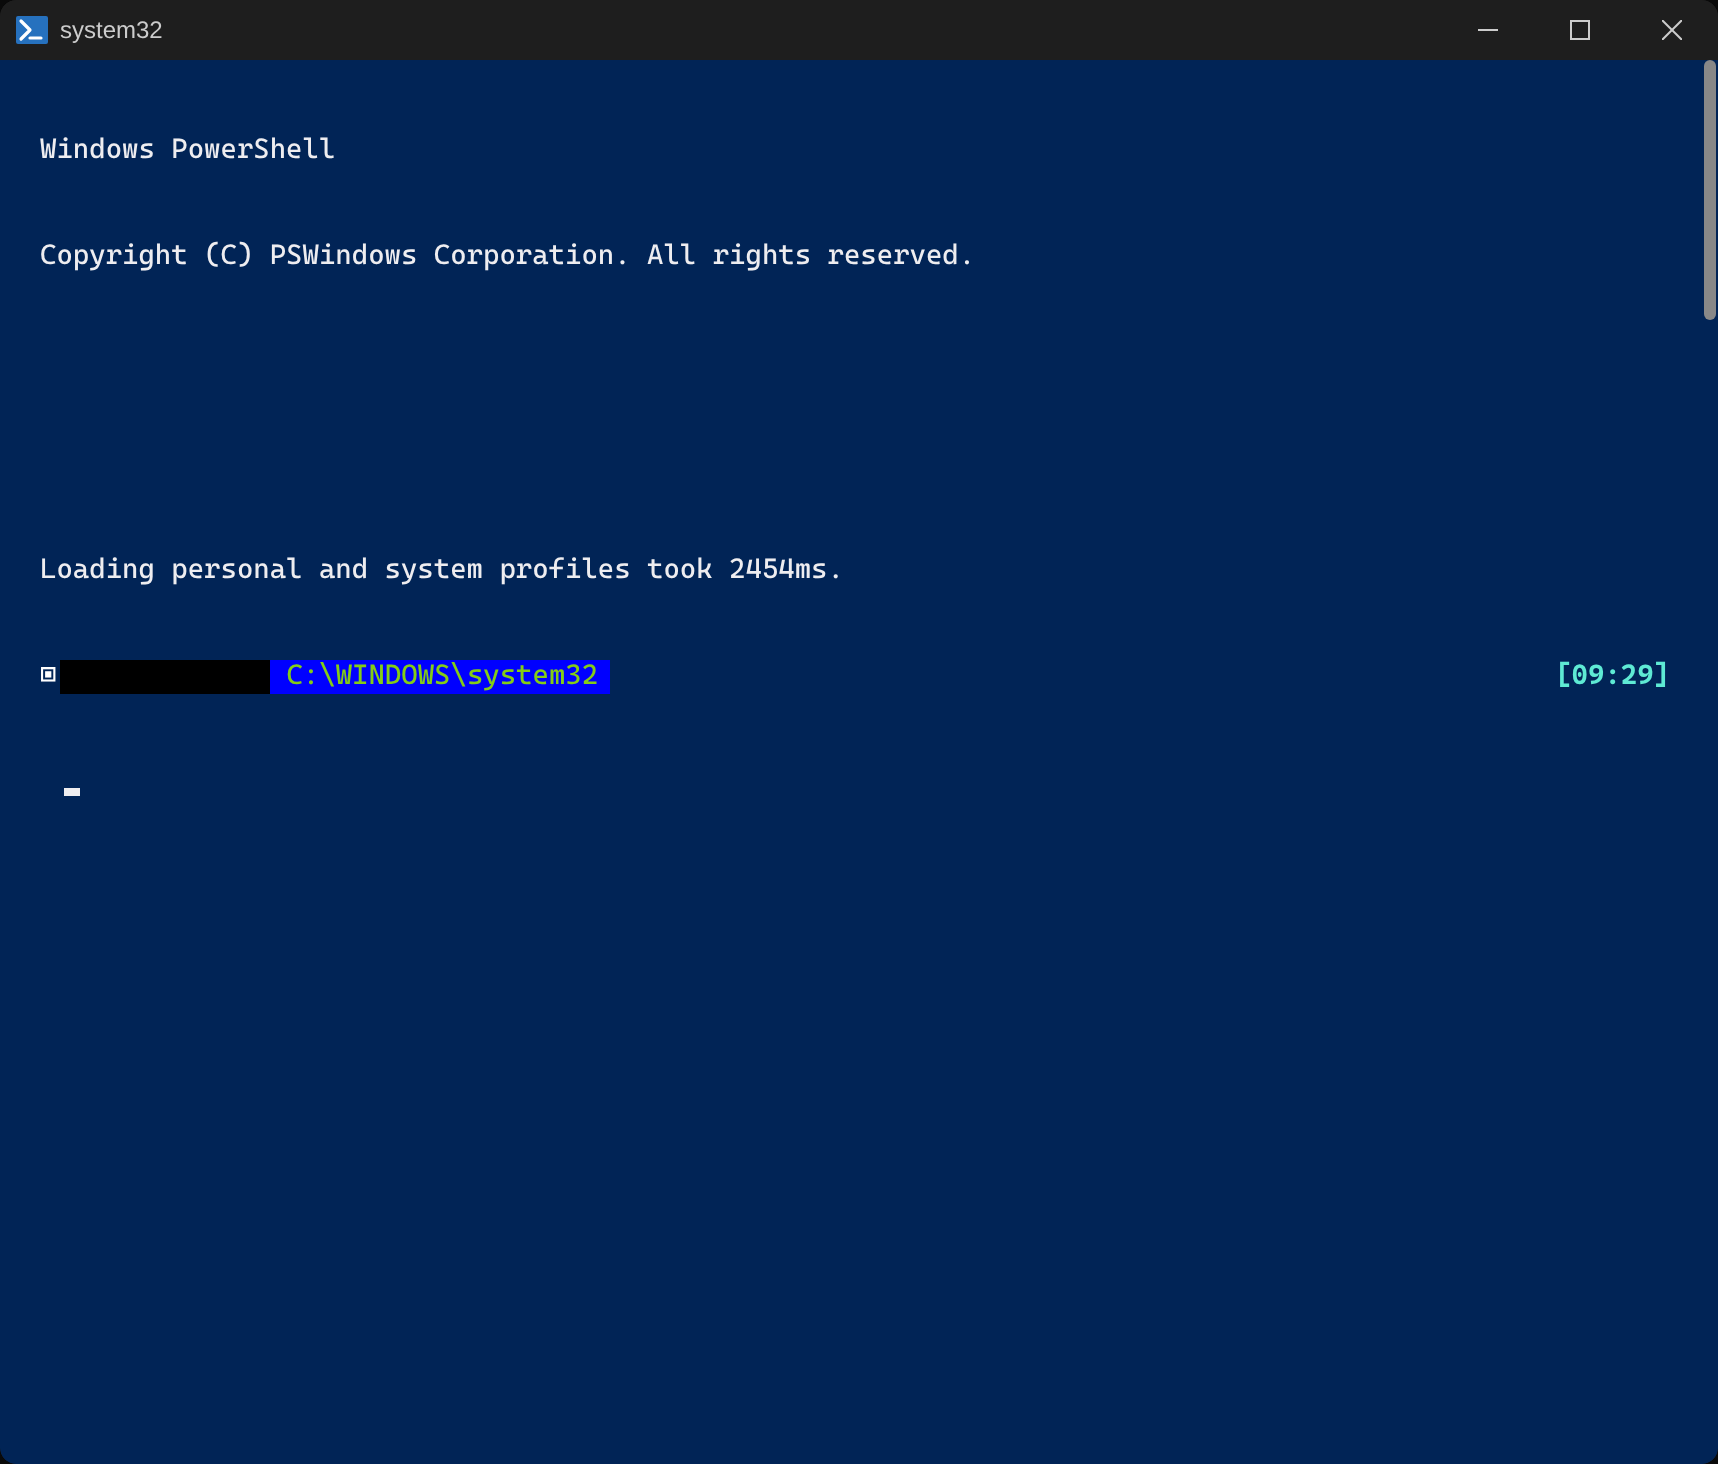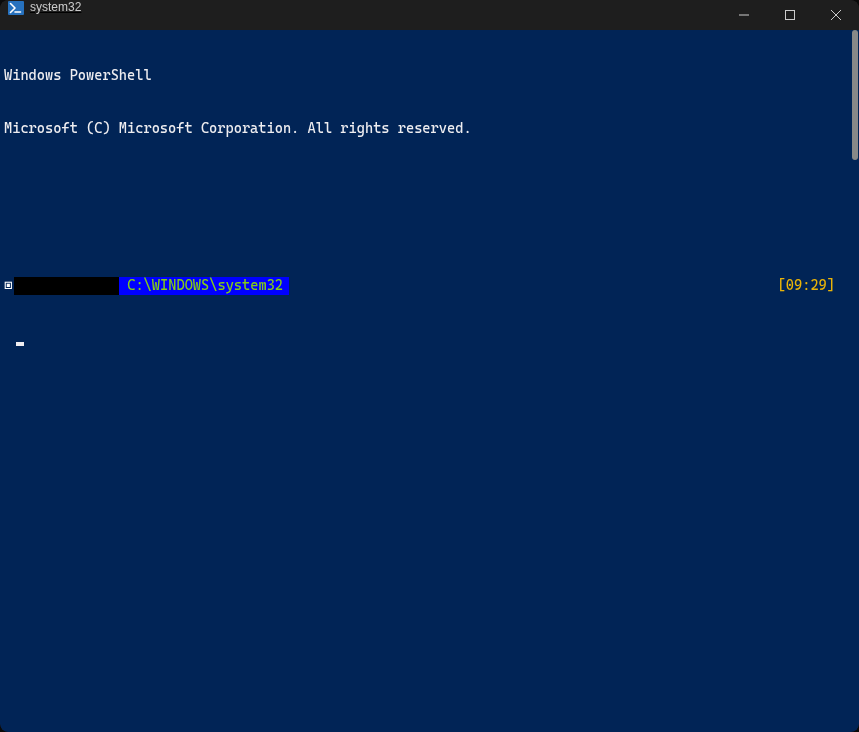--- a/index.html
+++ b/index.html
@@ -17,23 +17,23 @@
       display: flex;
       flex-direction: column;
       background: #1e1e1e;
       border-radius: 8px;
       overflow: hidden;
     }
     .titlebar {
       height: 30px;
       background: #1e1e1e;
       display: flex;
+      align-items: center;
       padding: 0 0 0 8px;
       user-select: none;
-      text-decoration: underline;
     }
     .titlebar-icon {
       width: 16px;
       height: 16px;
       margin-right: 6px;
       flex-shrink: 0;
     }
     .titlebar-title {
       color: #cccccc;
       font-size: 12px;
@@ -53,21 +53,21 @@
       color: #cccccc;
       cursor: pointer;
     }
     .titlebar-btn svg { width: 10px; height: 10px; }
     .terminal {
       flex: 1;
       background: #012456;
       color: #eeedf0;
       font-size: 14px;
       line-height: 1.25;
-      padding: 2px 0 0 4px;
+      padding: 2px 0 0 20px;
       white-space: pre;
       position: relative;
       overflow: hidden;
     }
     .terminal-line { display: block; min-height: 1.25em; }
     .prompt-row {
       display: flex;
       width: 100%;
       align-items: flex-start;
     }
@@ -86,22 +86,23 @@
       width: 105px;
       height: 1.25em;
     }
     .prompt-path {
       background: #0000ff;
       color: #84cc16;
       padding: 0 6px 0 8px;
     }
     .prompt-spacer { flex: 1; }
     .prompt-time {
-      color: #eab308;
+      color: #5eead4;
       padding-right: 24px;
+      font-weight: bold;
     }
     .cursor-line {
       display: flex;
       align-items: flex-start;
       padding-left: 12px;
       margin-top: 2px;
     }
     .cursor {
       display: inline-block;
       width: 8px;
@@ -147,23 +148,24 @@
         <svg viewBox="0 0 10 10">
             <line x1="0" y1="0" x2="10" y2="10" stroke="currentColor" stroke-width="1"></line>
             <line x1="10" y1="0" x2="0" y2="10" stroke="currentColor" stroke-width="1"></line>
           </svg>
       </div>
     </div>
   </div>
 
   <div class="terminal">
     <span class="terminal-line">Windows PowerShell</span>
-    <span class="terminal-line">Microsoft (C) Microsoft Corporation. All rights reserved.</span>
+    <span class="terminal-line">Copyright (C) PSWindows Corporation. All rights reserved.</span>
     <span class="terminal-line"></span>
     <span class="terminal-line"></span>
+    <span class="terminal-line">Loading personal and system profiles took 2454ms.</span>
     <div class="prompt-row">
       <span class="prompt-left">
         <span class="prompt-glyph">▣</span>
         <span class="prompt-black"></span>
         <span class="prompt-path">C:\WINDOWS\system32</span>
       </span>
       <span class="prompt-spacer"></span>
       <span class="prompt-time">[09:29]</span>
     </div>
     <div class="cursor-line">

